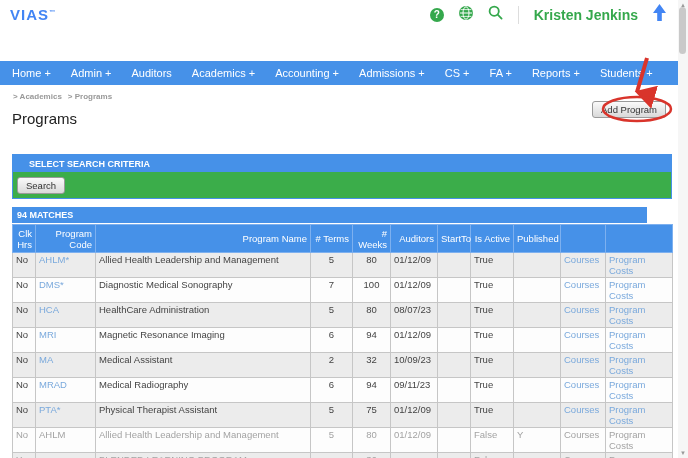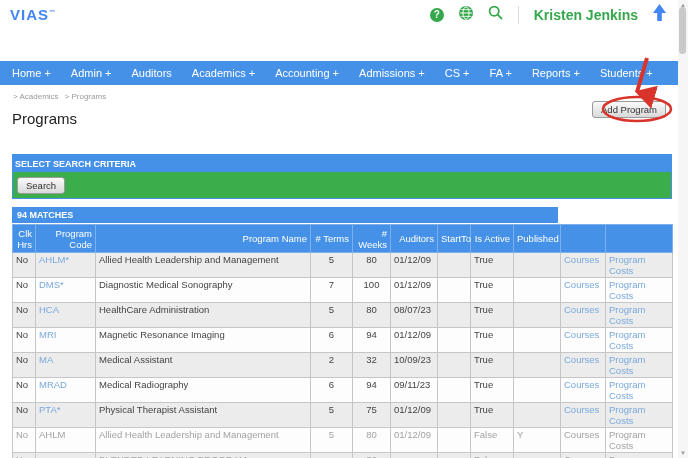--- a/index.html
+++ b/index.html
@@ -14,41 +14,41 @@
   .logo .tm { font-size:6px; vertical-align:super; letter-spacing:0; }
   .top-right { margin-left:auto; display:flex; align-items:center; gap:15px; }
   .icon-circle { width:14px; height:14px; border-radius:50%; background:#35a84c; color:#fff;
     font-size:10px; font-weight:bold; display:flex; align-items:center; justify-content:center; line-height:1; }
   .divider { width:1px; height:18px; background:#ddd; }
   .user-name { font-size:14px; font-weight:bold; color:#35a84c; }
   
   .nav { height:24px; width:678px; background:#4691e8; display:flex; align-items:center; padding:0 2px;margin-top:32px; }
   .nav-item { color:#fff; font-size:11px; padding:0 10px; white-space:nowrap; cursor:pointer; }
   
-  .breadcrumb { margin:7px 8px 0 13px; font-size:8px; color:#999; display:flex; gap:6px; }
+  .breadcrumb { margin:7px 8px 0 13px; font-size:8px; color:#999; display:flex; gap:6px;font-weight:bold; }
   .page-title { margin:9px 16px 0 12px; font-size:15px; font-weight:400; color:#222; }
   
   .btn-gray { background:linear-gradient(#fafafa,#d9d9d9); border:1px solid #9a9a9a; border-radius:3px;
     font-size:9.5px; color:#333; padding:2px 8px; font-family:"Liberation Sans",sans-serif; cursor:pointer; }
   .add-btn { position:absolute; top:101px; right:22px; z-index:5; }
   .annotation { position:absolute; left:0; top:0; width:688px; height:458px; pointer-events:none; z-index:10; }
   
   .panel { margin:27px 0 0 12px; width:660px; border:1px solid #4691e8; }
-  .panel-header { background:#4691e8; color:#fff; font-size:9px; font-weight:bold; padding:4px 2px 3px; }
+  .panel-header { background:#4691e8; color:#fff; font-size:9px; font-weight:bold; padding:4px 16px 3px; }
   .panel-body { position:relative; height:34px; background:#fff; }
   .school-label { position:absolute; top:1px; left:4px; font-size:7px; font-weight:bold; color:#444; }
   .redacted { position:absolute; top:9px; left:2px; width:108px; height:23px;
     background:linear-gradient(90deg,#cadef7 0px,#cadef7 22px,#e2edfb 23px,#eaf2fc 70%,#f4f9fe 100%);
     filter:blur(0.6px); }
   .checkbox-row { position:absolute; top:12px; left:122px; display:flex; align-items:center; gap:4px; }
   .checkbox { width:10px; height:10px; border:1px solid #767676; background:#fff; }
   .checkbox-label { font-size:9.5px; color:#333; }
   .panel-footer { background:#3bad4a; padding:3px 4px 4px; }
   
-  .matches-bar { margin:8px 0 0 12px; width:546px; background:#4691e8; color:#fff;
+  .matches-bar { margin:8px 0 0 12px; width:635px; background:#4691e8; color:#fff;
     font-size:9px; font-weight:bold; padding:3px 5px; border-bottom:1px solid #fff; }
   table { margin-left:12px; width:660px; border-collapse:collapse; table-layout:fixed; }
   thead th { background:#4691e8; color:#fff; font-weight:normal; text-align:right;
     font-size:9.5px; line-height:11px; padding:2px 3px; height:28px; vertical-align:middle;
     border:1px solid #7db0ef; }
   tbody td { font-size:9.5px; line-height:11px; padding:1px 3px; height:23px;
     vertical-align:top; border:1px solid #c6c6c6; color:#444; overflow:hidden; }
   tr.odd  { background:#ececec; }
   tr.even { background:#fdfdfd; }
   td.num { text-align:center; }

